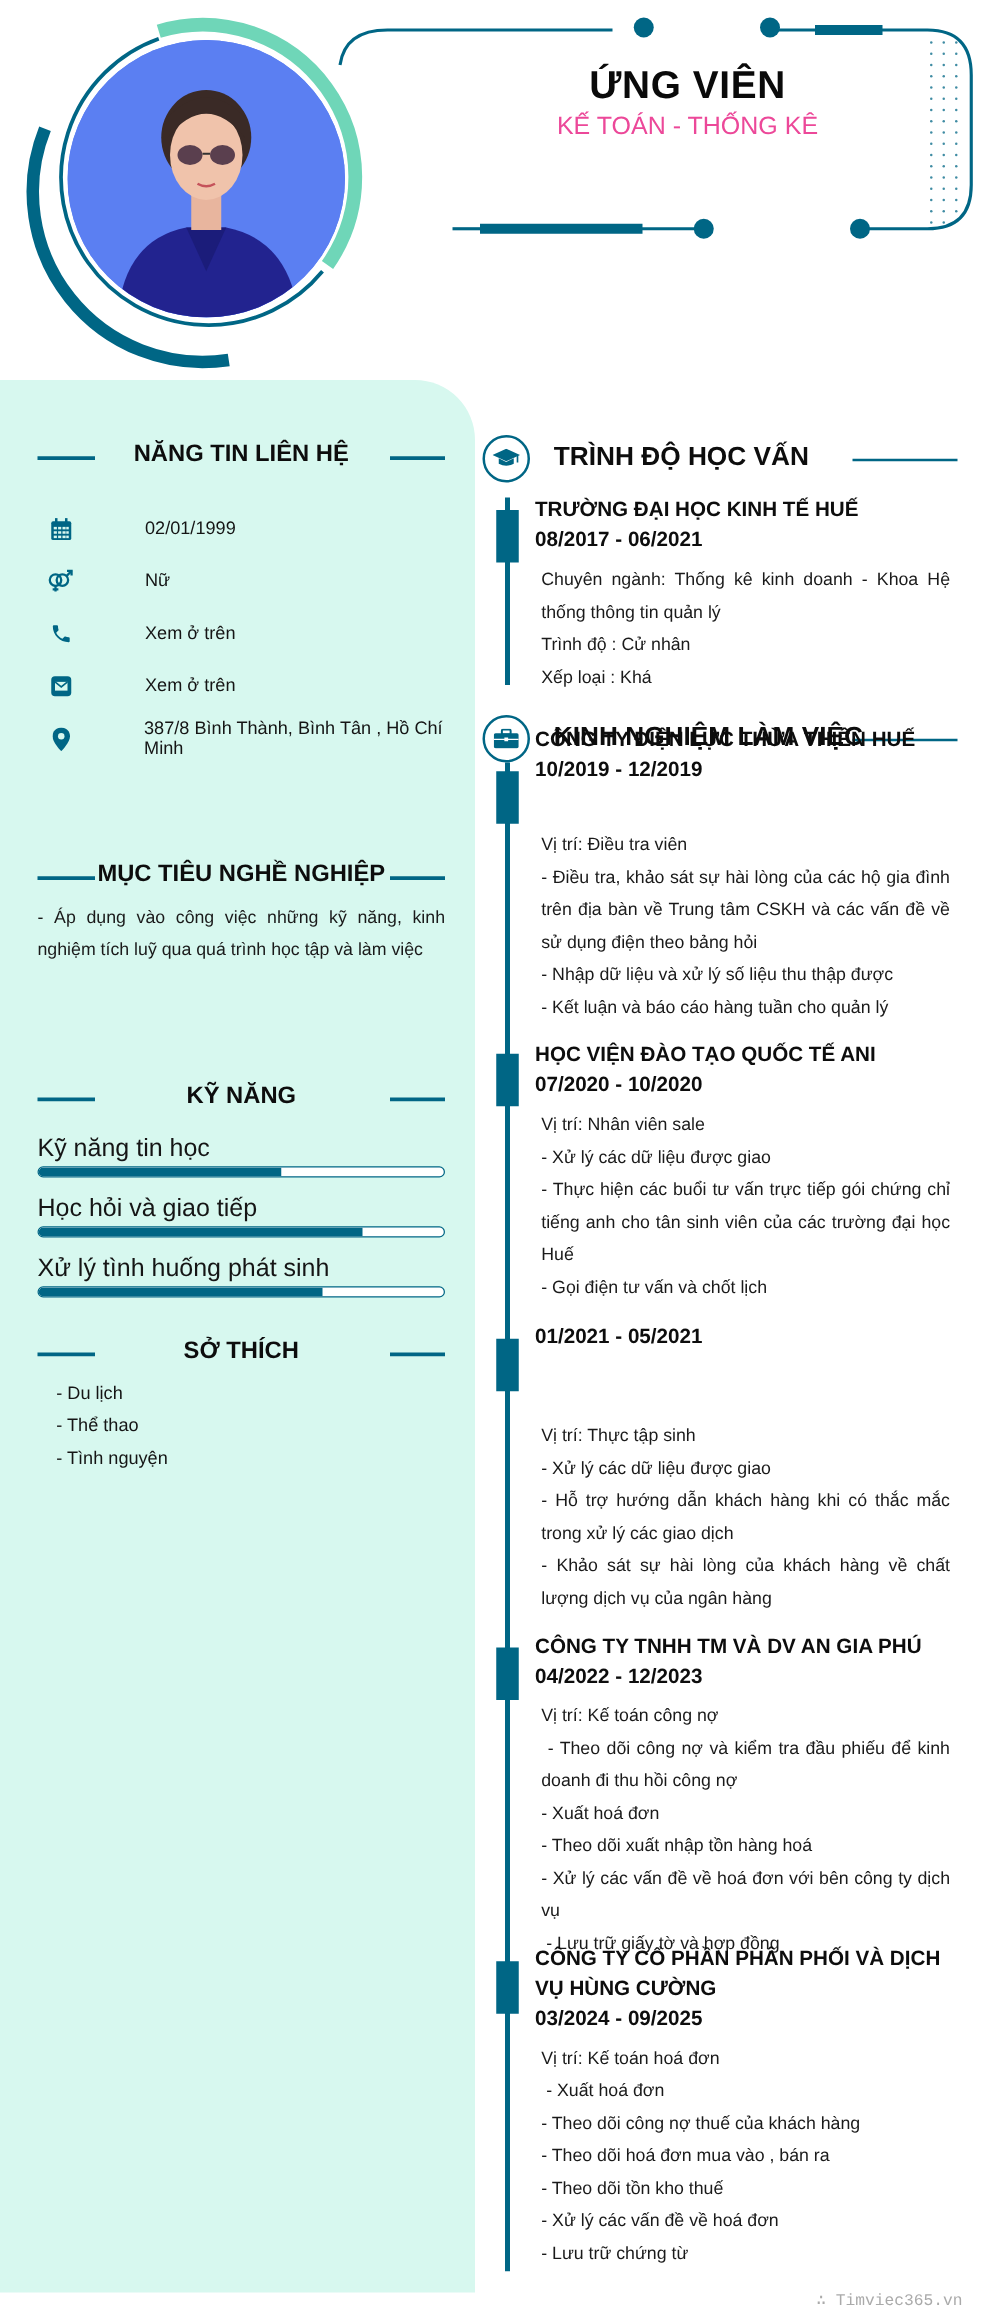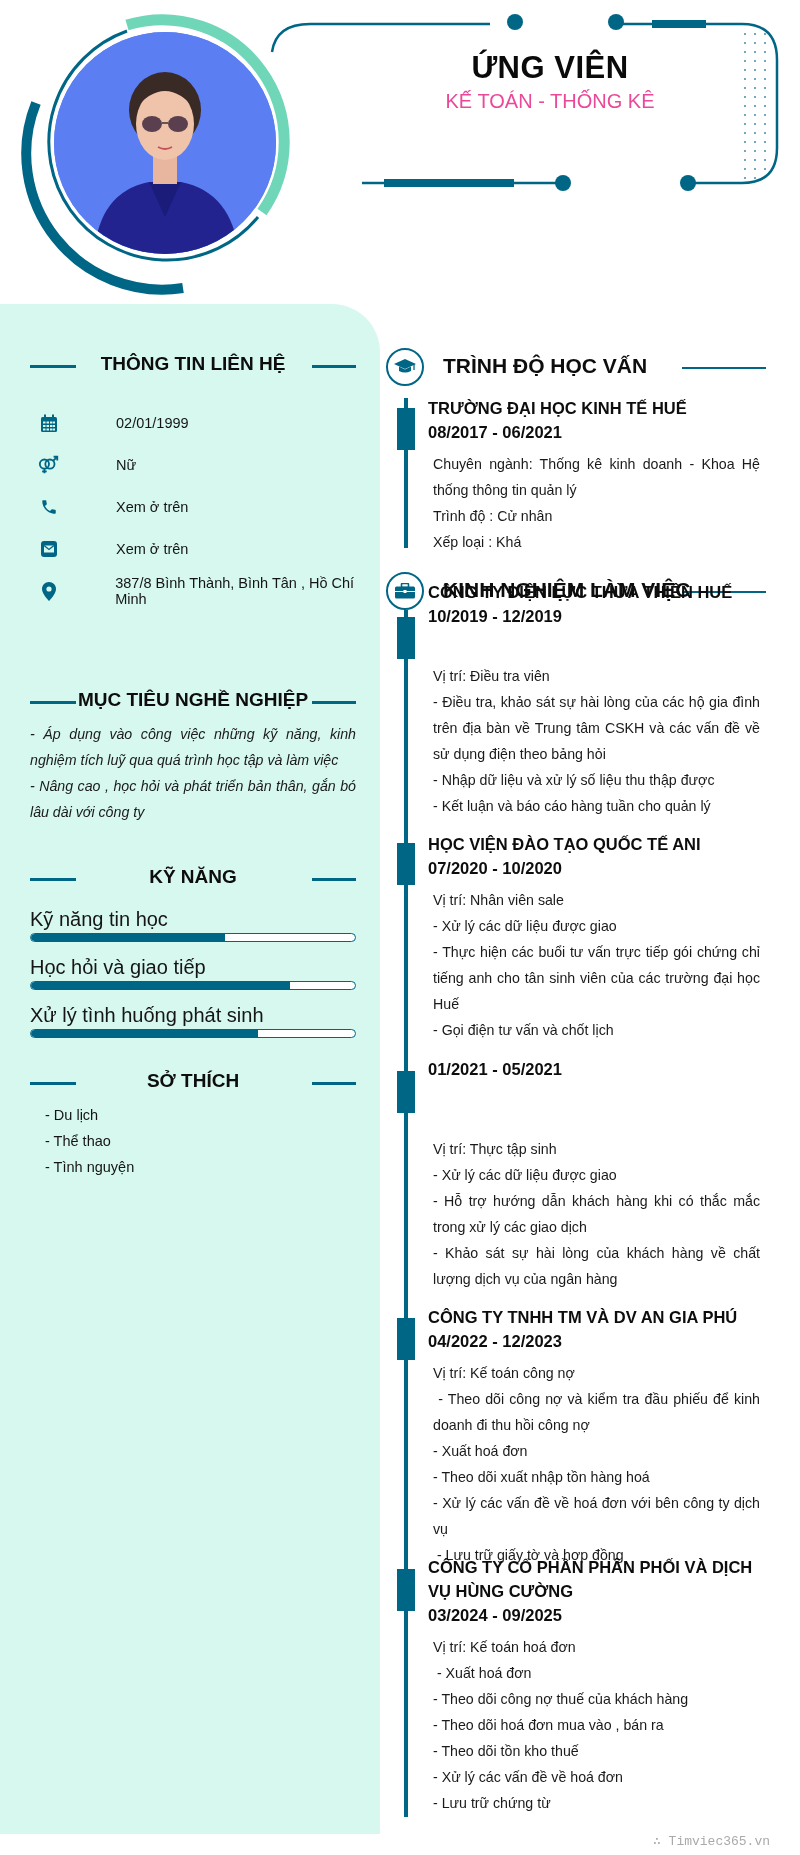--- a/index.html
+++ b/index.html
@@ -16,21 +16,21 @@
 
   
   .left { position: absolute; left: 0; top: 304px; width: 380px; height: 1530px; background: #d7f8ef; border-top-right-radius: 48px; }
   .sec-head { position: absolute; left: 30px; width: 326px; height: 30px; }
   .sec-head .line { position: absolute; top: 14px; height: 3px; background: #006685; }
   .sec-head .l1 { left: 0; width: 46px; }
   .sec-head .l2 { right: 0; width: 44px; }
   .sec-head .title { position: absolute; left: 0; right: 0; text-align: center; top: 2px; font-size: 19px; font-weight: bold; color: #0d0d0d; }
   .contact-row { position: absolute; left: 38px; height: 22px; display: flex; align-items: center; font-size: 14.5px; color: #151515; gap: 47px; }
   .contact-row .ic { width: 22px; height: 22px; display: flex; align-items: center; justify-content: center; margin-right: 9px; }
-  .para { position: absolute; left: 30px; width: 326px; font-size: 14.2px; line-height: 26px; color: #1a1a1a; text-align: justify; font-style: italic; }
+  .para { position: absolute; left: 30px; width: 326px; font-size: 14.2px; line-height: 26px; color: #1a1a1a; text-align: justify; }
   .skill-label { position: absolute; left: 30px; font-size: 20px; color: #151515; }
   .bar { position: absolute; left: 30px; width: 326px; height: 9px; border: 1.5px solid #006685; border-radius: 6px; background: #fff; overflow: hidden; }
   .bar .fill { height: 100%; background: #006685; border-radius: 6px 0 0 6px; }
   .hobby { position: absolute; left: 45px; font-size: 14.5px; color: #151515; }
 
   
   .r-sec { position: absolute; left: 386px; width: 380px; height: 40px; }
   .r-sec .circ { position: absolute; left: 0; top: 0; width: 38px; height: 38px; border: 2.5px solid #006685; border-radius: 50%; background: #fff; display: flex; align-items: center; justify-content: center; }
   .r-sec .title { position: absolute; left: 57px; top: 6px; font-size: 21px; font-weight: bold; color: #0d0d0d; white-space: nowrap; }
   .r-sec .line { position: absolute; top: 19px; height: 2px; background: #006685; right: 0; }
@@ -138,21 +138,21 @@
   </div>
 
   <div class="name">ỨNG VIÊN</div>
   <div class="role">KẾ TOÁN - THỐNG KÊ</div>
 </div>
 
 <div class="left">
 
   <div class="sec-head" style="top:47px">
     <span class="line l1"></span>
-    <span class="title">THÔNG TIN LIÊN HỆ</span>
+    <span class="title">NĂNG TIN LIÊN HỆ</span>
     <span class="line l2"></span>
   </div>
 
   <div class="contact-row" style="top:108px">
     <span class="ic">
       <svg width="18" height="19" viewBox="0 0 18 19">
           <rect x="1" y="3" width="16" height="15" rx="1.5" fill="#006685"></rect>
           <rect x="4" y="0.5" width="2" height="5" fill="#006685"></rect>
           <rect x="12" y="0.5" width="2" height="5" fill="#006685"></rect>
           <g fill="#d7f8ef">
@@ -218,21 +218,20 @@
     <span>387/8 Bình Thành, Bình Tân , Hồ Chí Minh</span>
   </div>
 
   <div class="sec-head" style="top:383px">
     <span class="line l1"></span>
     <span class="title">MỤC TIÊU NGHỀ NGHIỆP</span>
     <span class="line l2"></span>
   </div>
   <div class="para" style="top:417px">
     <div>- Áp dụng vào công việc những kỹ năng, kinh nghiệm tích luỹ qua quá trình học tập và làm việc</div>
-    <div>- Nâng cao , học hỏi và phát triển bản thân, gắn bó lâu dài với công ty</div>
   </div>
 
   <div class="sec-head" style="top:560px">
     <span class="line l1"></span>
     <span class="title">KỸ NĂNG</span>
     <span class="line l2"></span>
   </div>
   <div class="skill-label" style="top:604px">Kỹ năng tin học</div>
   <div class="bar" style="top:629px">
       <div class="fill" style="width:60%"></div>

